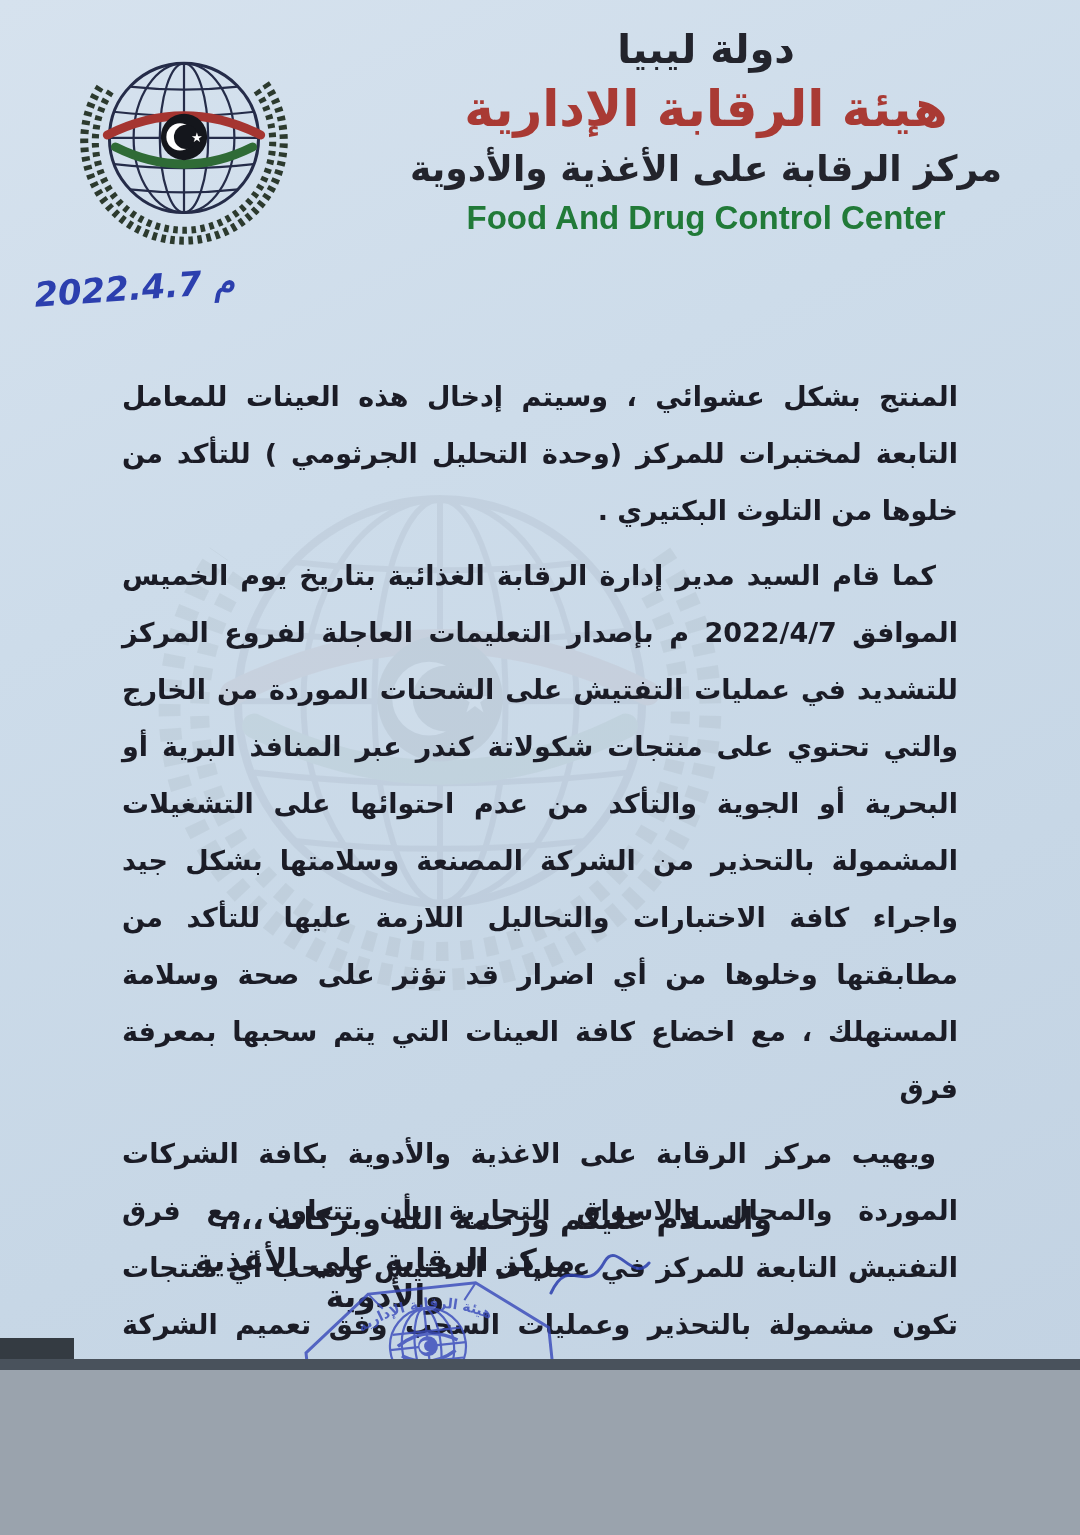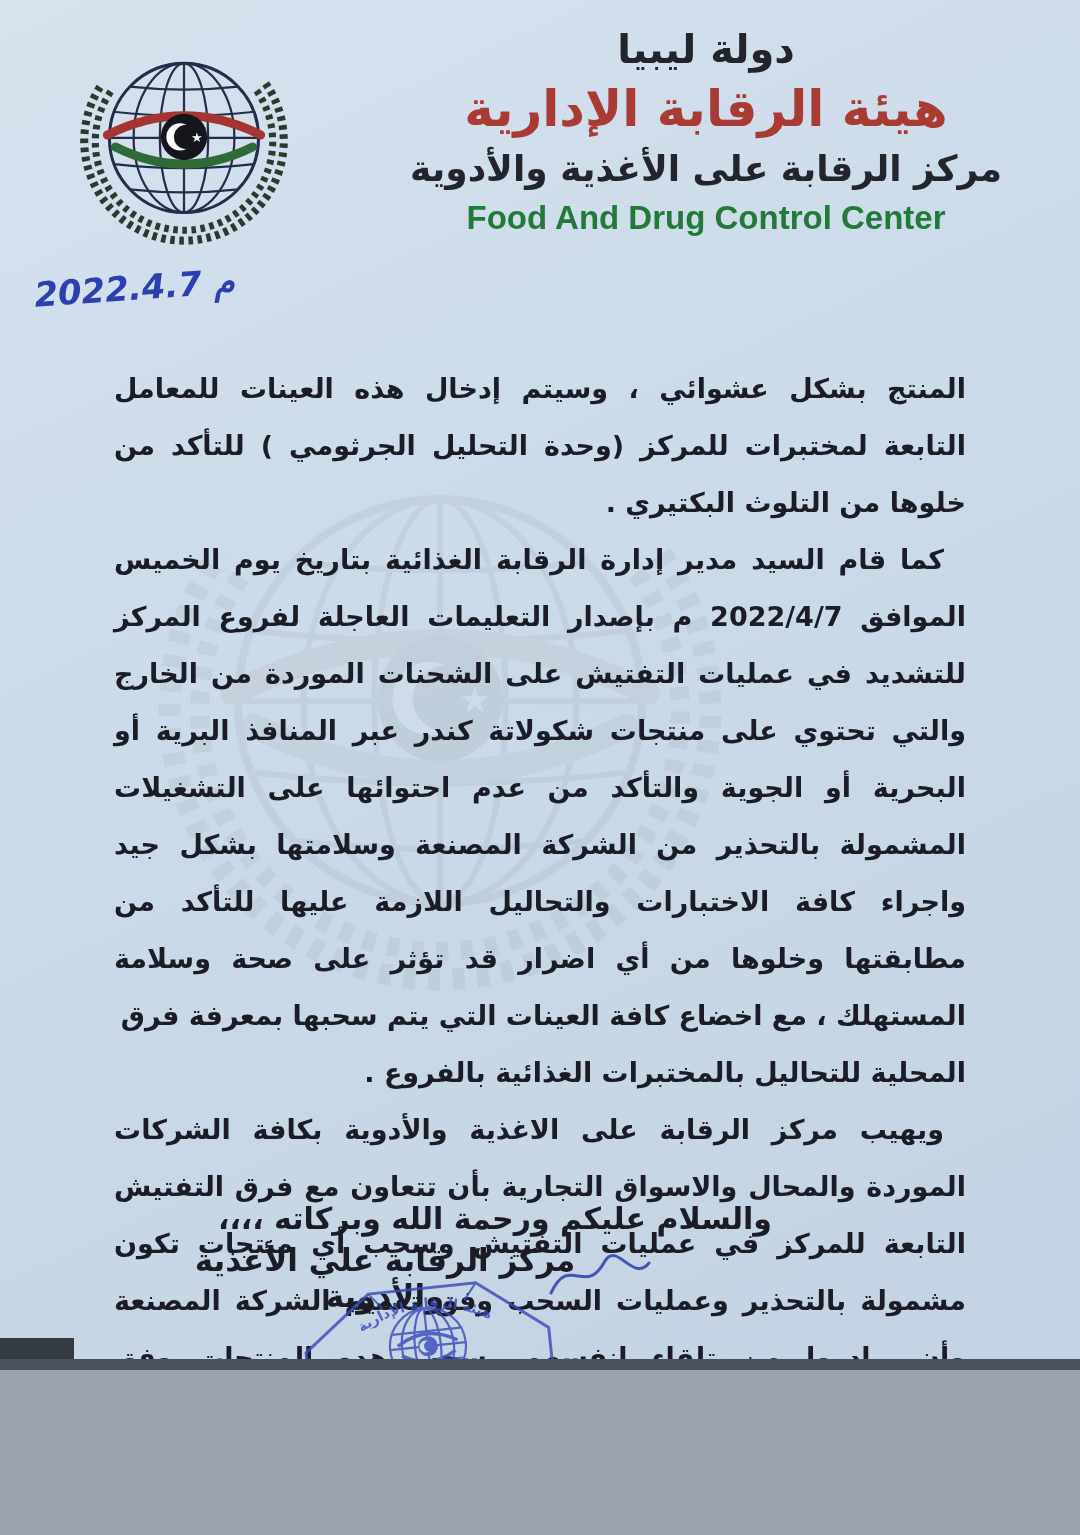--- a/index.html
+++ b/index.html
@@ -19,21 +19,21 @@
   
   .ref-field{position:absolute;top:298px;right:30px;direction:rtl;font-size:26px;font-weight:bold;}
   .ref-squiggle{position:absolute;top:-16px;left:48px;}
   .date-field{position:absolute;top:304px;left:62px;direction:rtl;font-size:26px;font-weight:bold;}
   .date-hand{position:absolute;top:266px;left:34px;width:250px;direction:ltr;
              font-size:34px;font-style:italic;color:#2c3fae;transform:rotate(-4deg);font-weight:bold;}
   .dots{letter-spacing:1px;color:#2c2d36;}
   
   .body-text{position:absolute;left:114px;right:114px;top:360px;direction:rtl;
              font-size:27px;font-weight:bold;line-height:57px;text-align:justify;color:#1b1c26;}
-  .para{margin:0;}
+  .para{margin:8px;}
   .para.indent{text-indent:22px;}
   
   .closing{position:absolute;top:1180px;left:0;right:90px;text-align:center;direction:rtl;
            font-size:30px;font-weight:bold;margin-top:21px;}
   .signature{position:absolute;top:1242px;left:165px;width:440px;text-align:center;direction:rtl;
              font-size:31px;font-weight:bold;}
   
   .stamp{position:absolute;left:300px;top:1280px;width:262px;height:190px;
          transform:rotate(-6deg);opacity:.82;}
   .pen-scribble{position:absolute;left:545px;top:1243px;opacity:.85;}
@@ -108,21 +108,20 @@
     <div class="authority">هيئة الرقابة الإدارية</div>
     <div class="center-ar">مركز الرقابة على الأغذية والأدوية</div>
     <div class="center-en">Food And Drug Control Center</div>
   </div>
 
   <div class="date-hand">م 2022.4.7</div>
 
   <main class="body-text">
     <p class="para">المنتج بشكل عشوائي ، وسيتم إدخال هذه العينات للمعامل التابعة لمختبرات للمركز (وحدة التحليل الجرثومي ) للتأكد من خلوها من التلوث البكتيري .</p>
     <p class="para indent">كما قام السيد مدير إدارة الرقابة الغذائية بتاريخ يوم الخميس الموافق 2022/4/7 م بإصدار التعليمات العاجلة لفروع المركز للتشديد في عمليات التفتيش على الشحنات الموردة من الخارج والتي تحتوي على منتجات شكولاتة كندر عبر المنافذ البرية أو البحرية أو الجوية والتأكد من عدم احتوائها على التشغيلات المشمولة بالتحذير من الشركة المصنعة وسلامتها بشكل جيد واجراء كافة الاختبارات والتحاليل اللازمة عليها للتأكد من مطابقتها وخلوها من أي اضرار قد تؤثر على صحة وسلامة المستهلك ، مع اخضاع كافة العينات التي يتم سحبها بمعرفة فرق</p>
-    <p class="para">المحلية للتحاليل بالمختبرات الغذائية بالفروع .</p>
     <p class="para indent">ويهيب مركز الرقابة على الاغذية والأدوية بكافة الشركات الموردة والمحال والاسواق التجارية بأن تتعاون مع فرق التفتيش التابعة للمركز في عمليات التفتيش وسحب أي منتجات تكون مشمولة بالتحذير وعمليات السحب وفق تعميم الشركة المصنعة وأن يبادروا من تلقاء انفسهم بسحب هده المنتجات وفق التشغيلات المبينة اعلاه من التداول والعرض حماية للمستهلك ، وابلاغ فروع ومكاتب المركز بالخصوص ،</p>
 
   </main>
 
   <div class="closing">والسلام عليكم ورحمة الله وبركاته ،،،،</div>
   <div class="signature">مركز الرقابة علي الأغذية والأدوية</div>
 
   <svg class="pen-scribble" width="110" height="70">
     <path d="M6 50 C 25 10, 40 55, 60 18 C 72 -2, 88 40, 104 20" fill="none" stroke="#2c3fae" stroke-width="3" stroke-linecap="round"></path>
   </svg>

